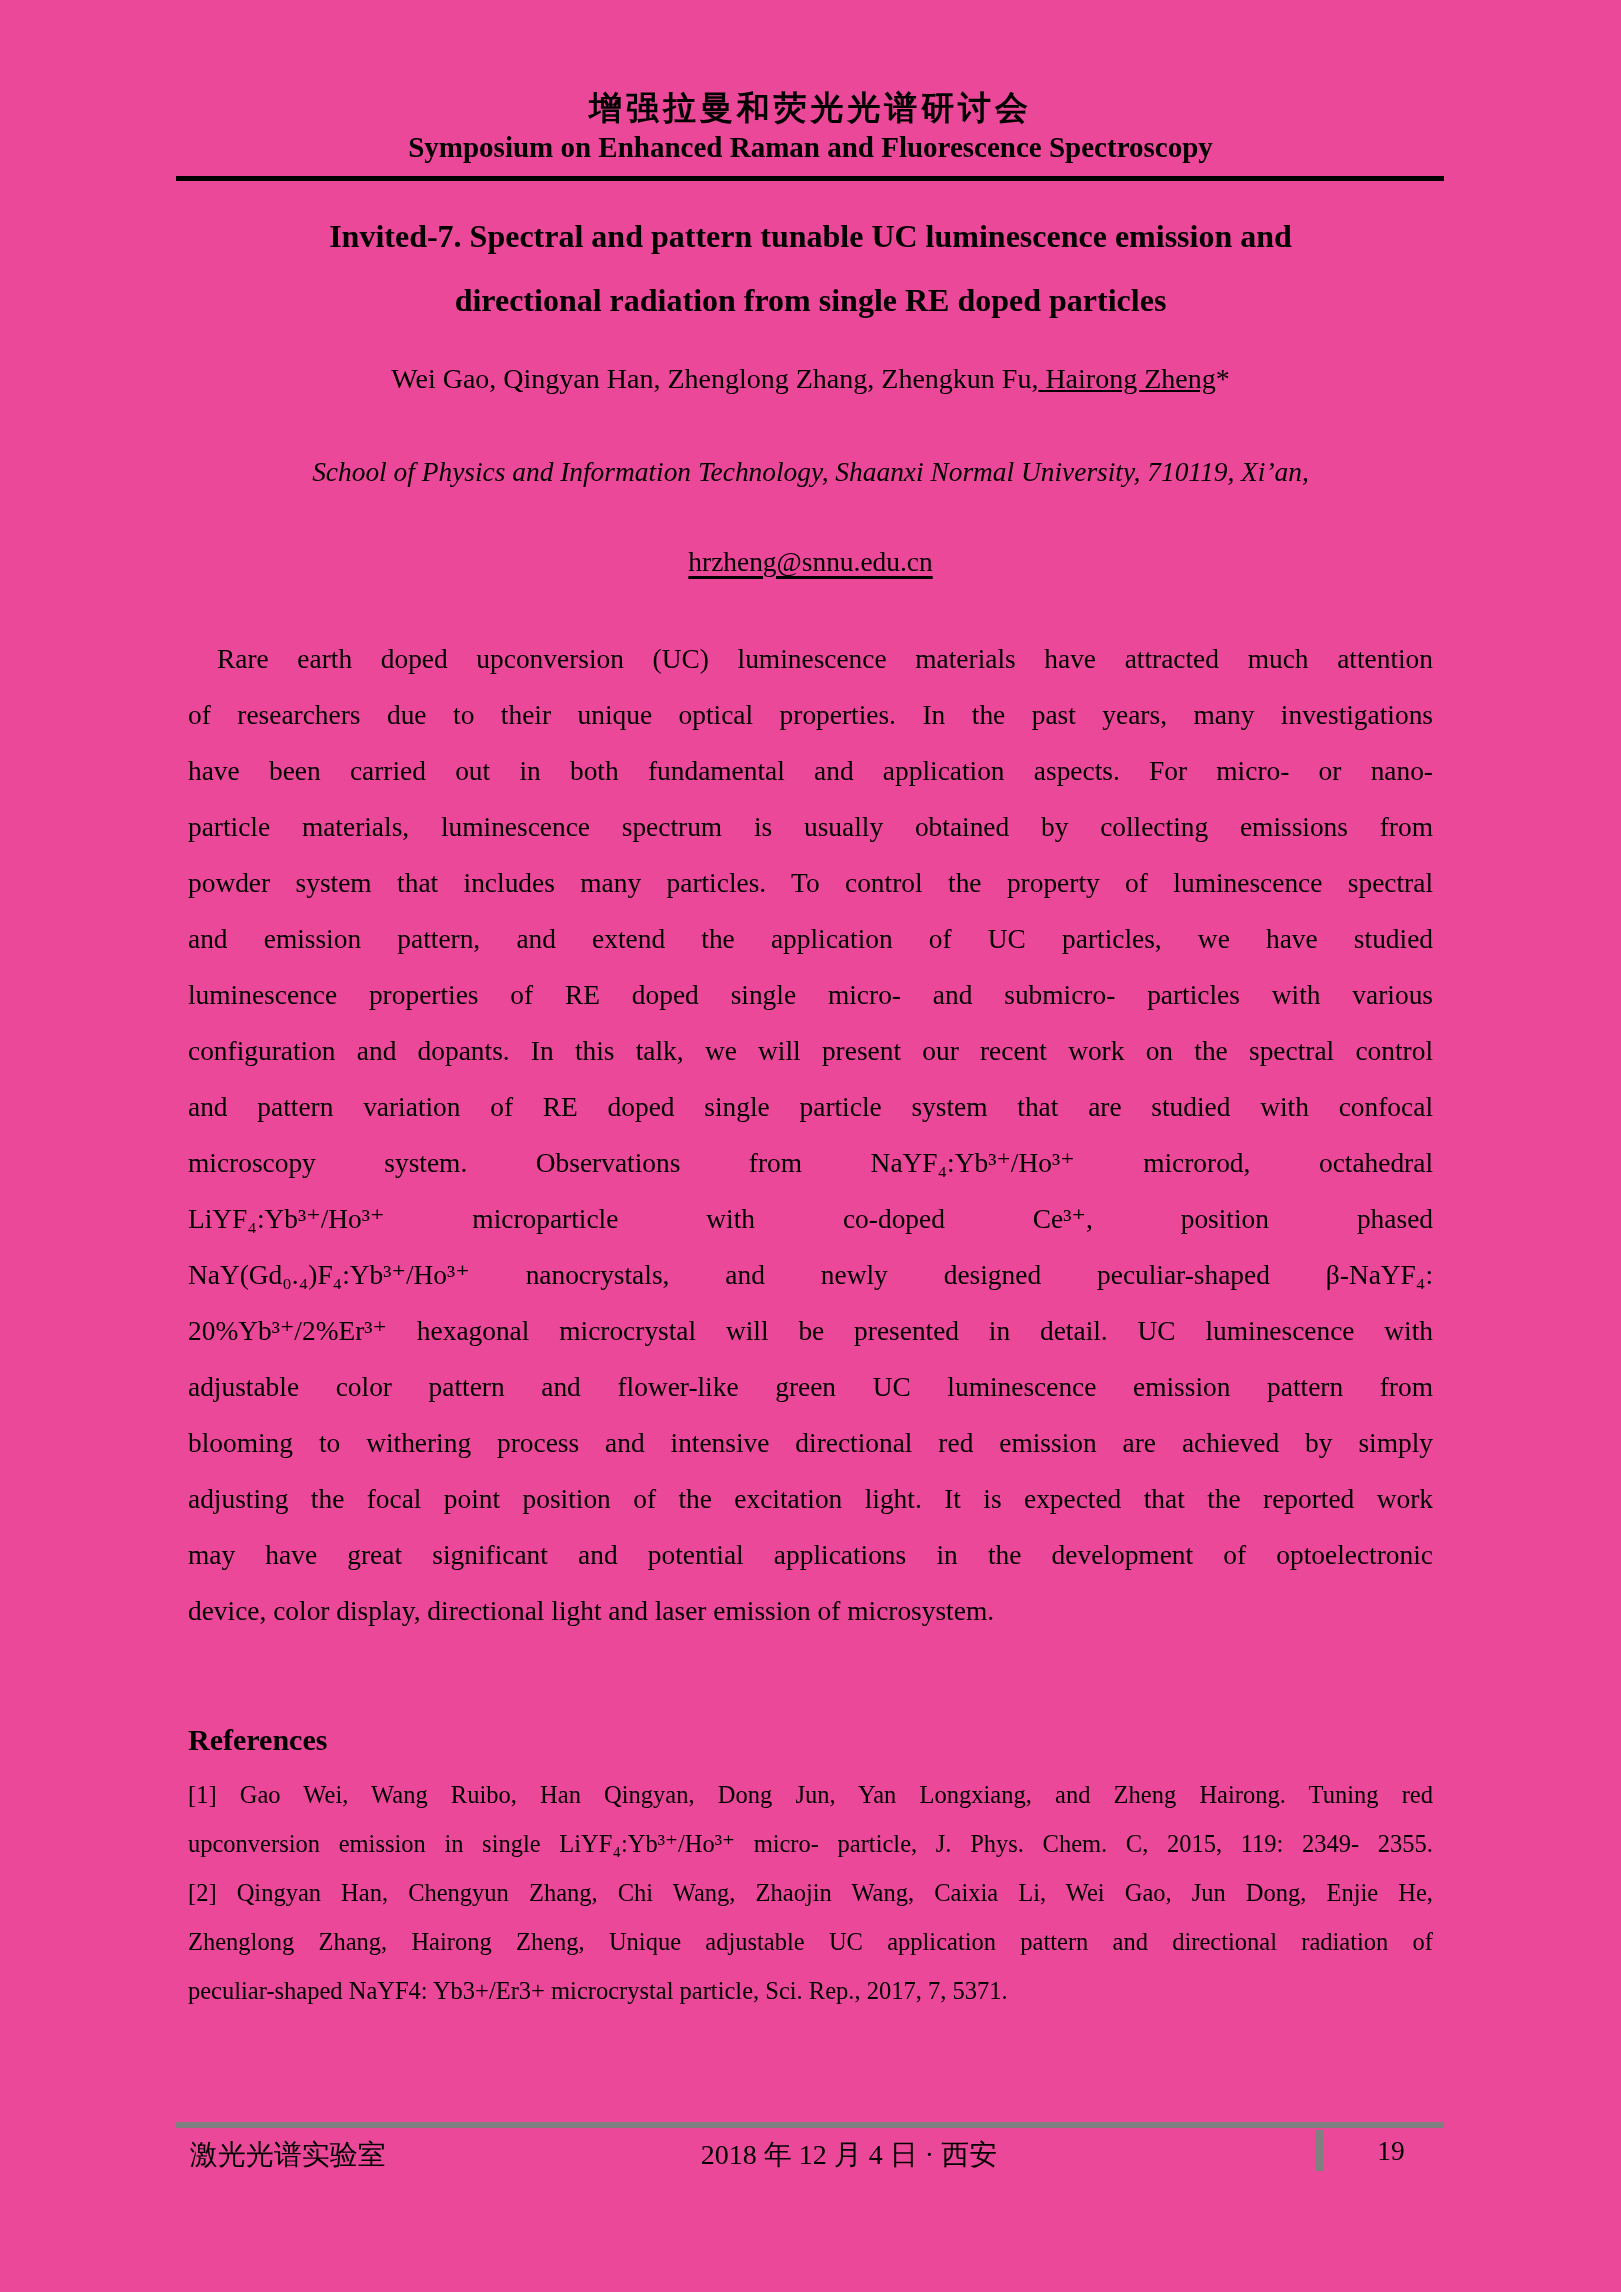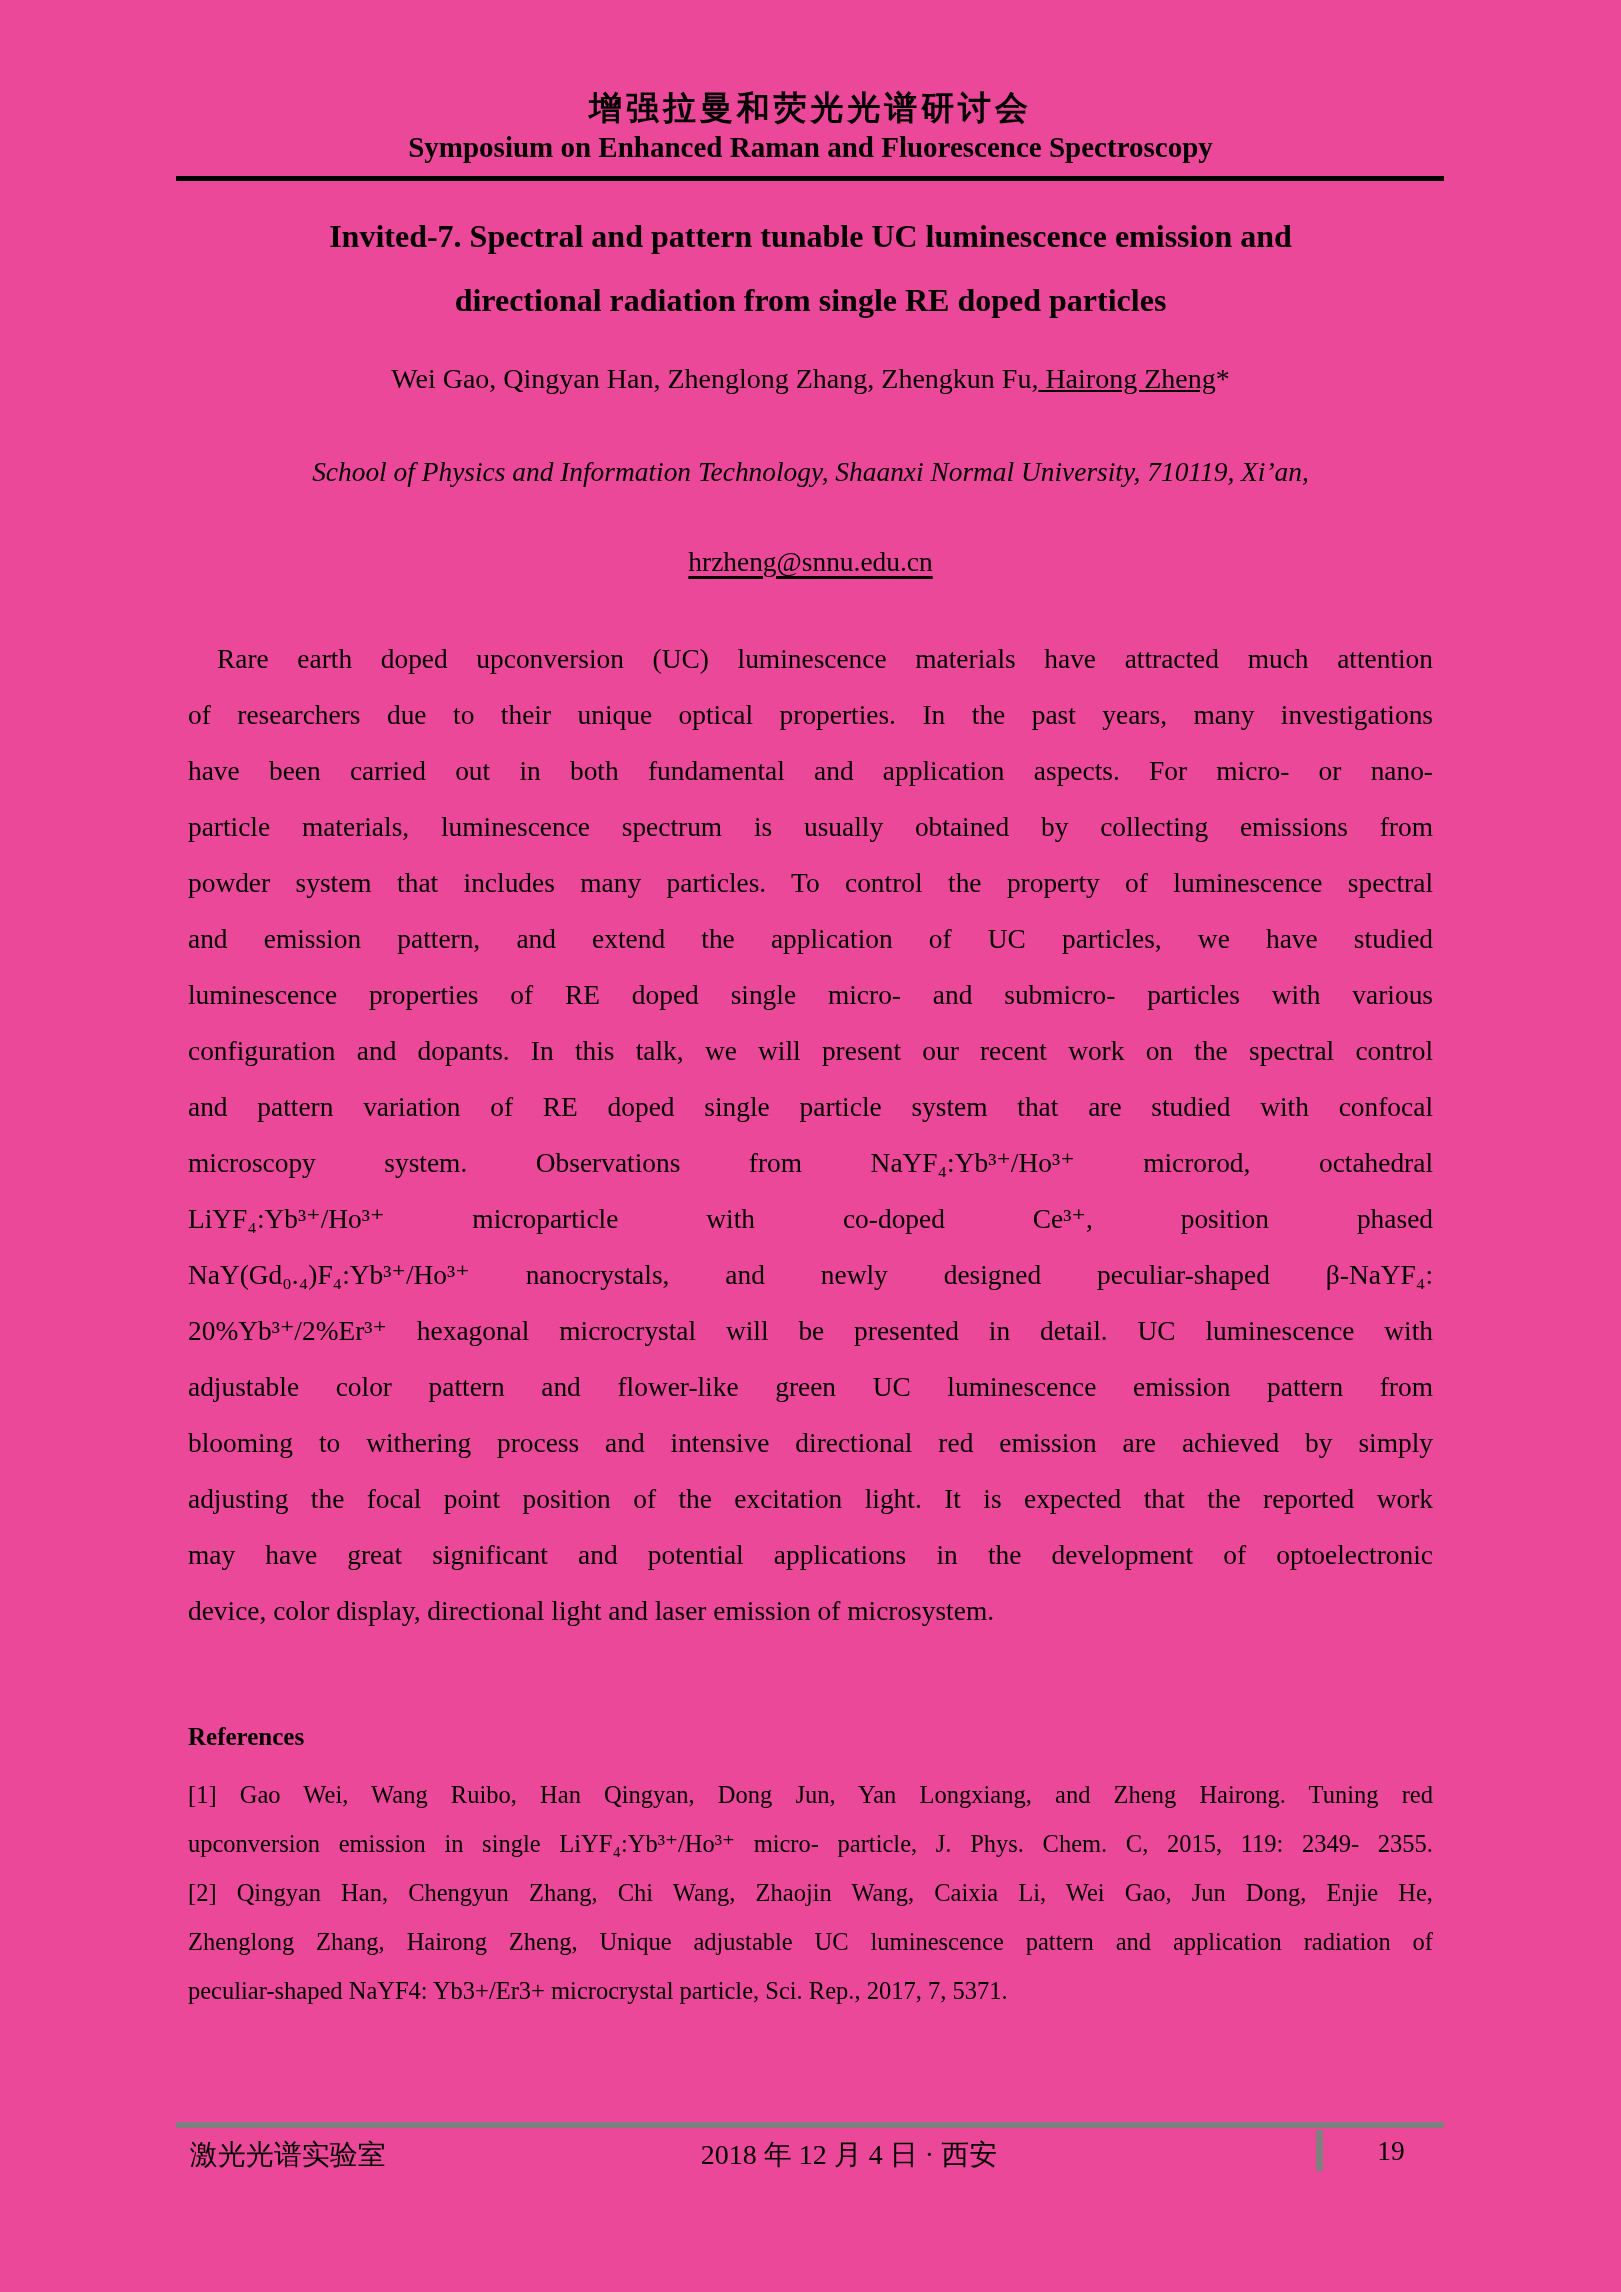--- a/index.html
+++ b/index.html
@@ -66,21 +66,21 @@
     font-size: 27.4px;
     line-height: 56px;
   }
   .jline { text-align: justify; text-align-last: justify; }
   .lline { text-align: left; }
   .indent { text-indent: 29px; }
 
   .refs-heading {
     top: 1723px;
     left: 188px;
-    font-size: 25px;
+    font-size: 30px;
     font-weight: bold;
   }
   .refs-block {
     top: 1770px;
     left: 188px;
     width: 1245px;
     font-size: 24.5px;
     line-height: 49px;
   }
 
@@ -165,21 +165,21 @@
     <div class="jline">may have great significant and potential applications in the development of optoelectronic</div>
     <div class="lline">device, color display, directional light and laser emission of microsystem.</div>
   </div>
 
   <div class="abs refs-heading">References</div>
 
   <div class="abs refs-block">
     <div class="jline">[1] Gao Wei, Wang Ruibo, Han Qingyan, Dong Jun, Yan Longxiang, and Zheng Hairong. Tuning red</div>
     <div class="jline">upconversion emission in single LiYF₄:Yb³⁺/Ho³⁺ micro- particle, J. Phys. Chem. C, 2015, 119: 2349- 2355.</div>
     <div class="jline">[2] Qingyan Han, Chengyun Zhang, Chi Wang, Zhaojin Wang, Caixia Li, Wei Gao, Jun Dong, Enjie He,</div>
-    <div class="jline">Zhenglong Zhang, Hairong Zheng, Unique adjustable UC luminescence pattern and application radiation of</div>
+    <div class="jline">Zhenglong Zhang, Hairong Zheng, Unique adjustable UC application pattern and directional radiation of</div>
     <div class="lline">peculiar-shaped NaYF4: Yb3+/Er3+ microcrystal particle, Sci. Rep., 2017, 7, 5371.</div>
   </div>
 
   <div class="abs footer-bar"></div>
   <div class="abs footer-row">
     <span class="footer-lab">激光光谱实验室</span>
     <span class="footer-date">2018 年 12 月 4 日 · 西安</span>
     <span class="footer-divider"></span>
     <span class="footer-page">19</span>
   </div>

